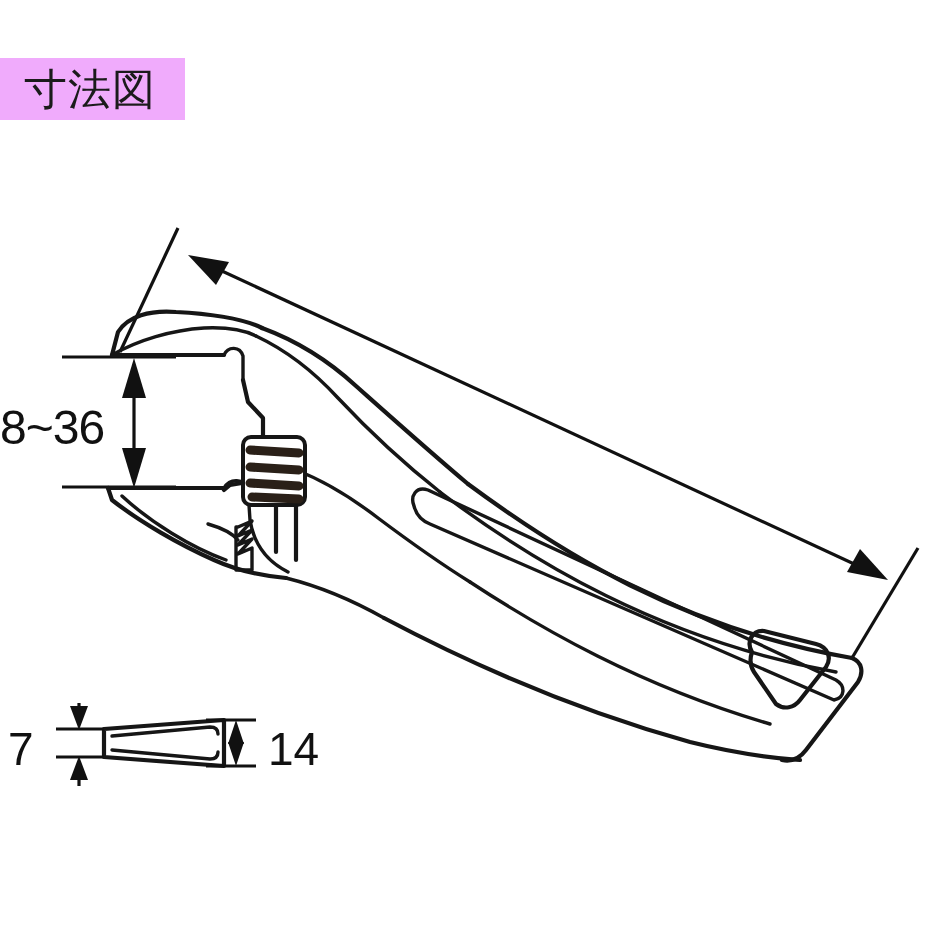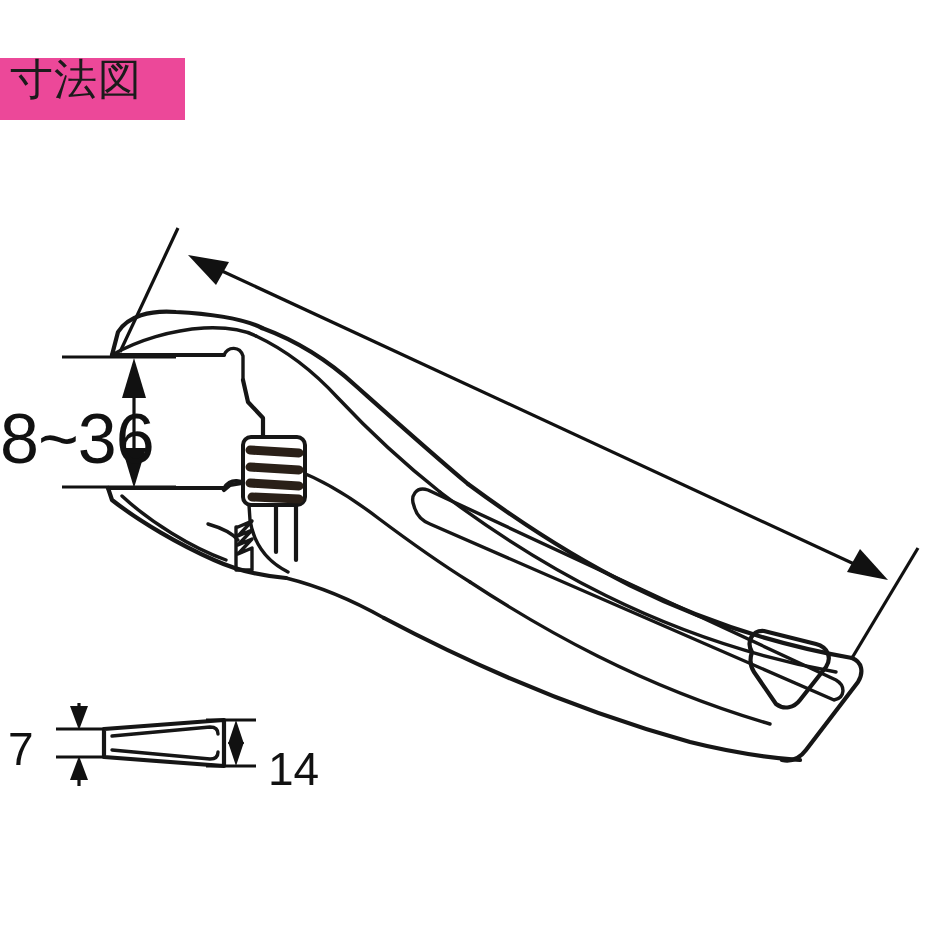--- a/index.html
+++ b/index.html
@@ -29,61 +29,61 @@
     width: 928px;
     height: 928px;
     display: block;
   }
   .section-title-box {
     position: absolute;
     left: 0px;
     top: 58px;
     width: 185px;
     height: 62px;
-    background: #ec4899;
+    background: #f0abfc;
     display: flex;
+    align-items: center;
     box-sizing: border-box;
-    padding-left: 10px;
+    padding-left: 24px;
   }
   .section-title-text {
     font-family: "DejaVu Sans", "Liberation Sans", sans-serif;
     font-size: 43px;
     line-height: 1;
     letter-spacing: 1px;
     color: #1b1b1b;
     white-space: nowrap;
   }
   .dim-label {
     position: absolute;
     font-family: "Liberation Sans", "DejaVu Sans", sans-serif;
     color: #111111;
     white-space: nowrap;
     line-height: 1;
   }
   #label-jaw-range {
     left: 0px;
     top: 404px;
-    font-size: 70px;
+    font-size: 48px;
     letter-spacing: -1px;
   }
   #label-length {
     left: 527px;
     top: 356px;
     font-size: 48px;
   }
   #label-thickness {
     left: 8px;
     top: 726px;
     font-size: 46px;
   }
   #label-jaw-width {
     left: 268px;
     top: 726px;
     font-size: 46px;
-    margin-top: 20px;
   }
   #label-unit {
     left: 813px;
     top: 817px;
     font-size: 44px;
   }
   .wrench-line {
     fill: none;
     stroke: #161616;
     stroke-linecap: round;

